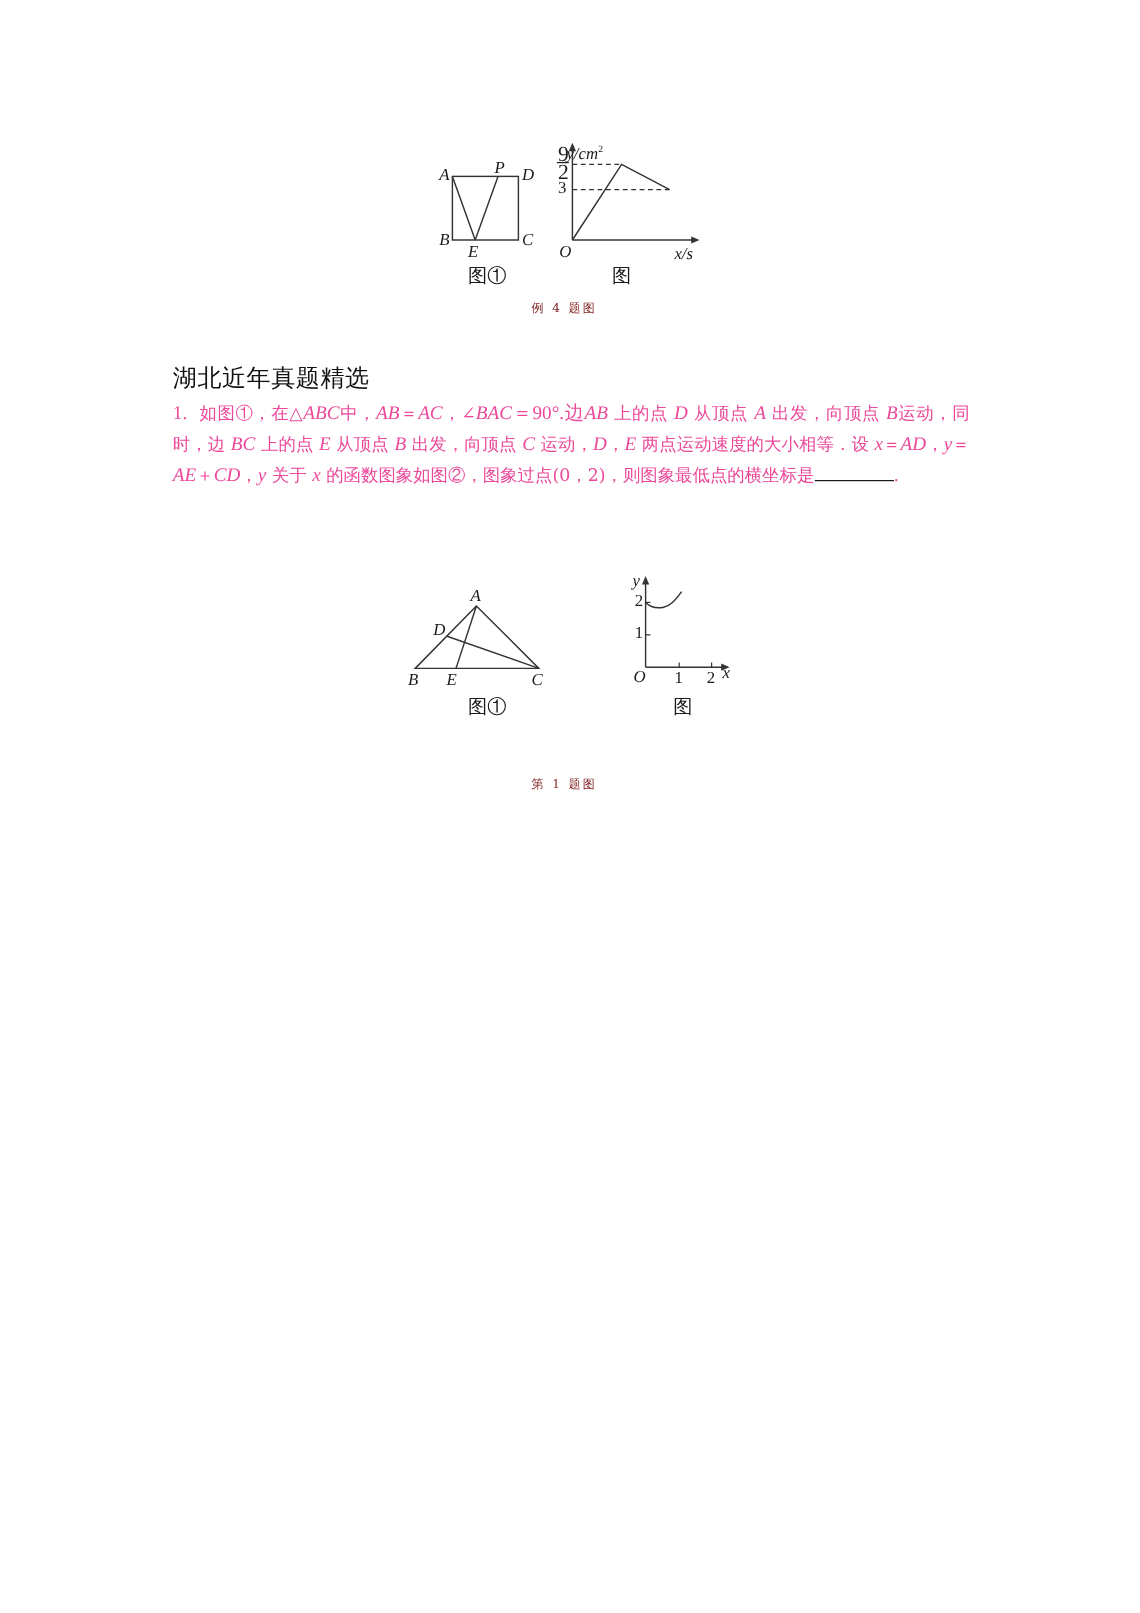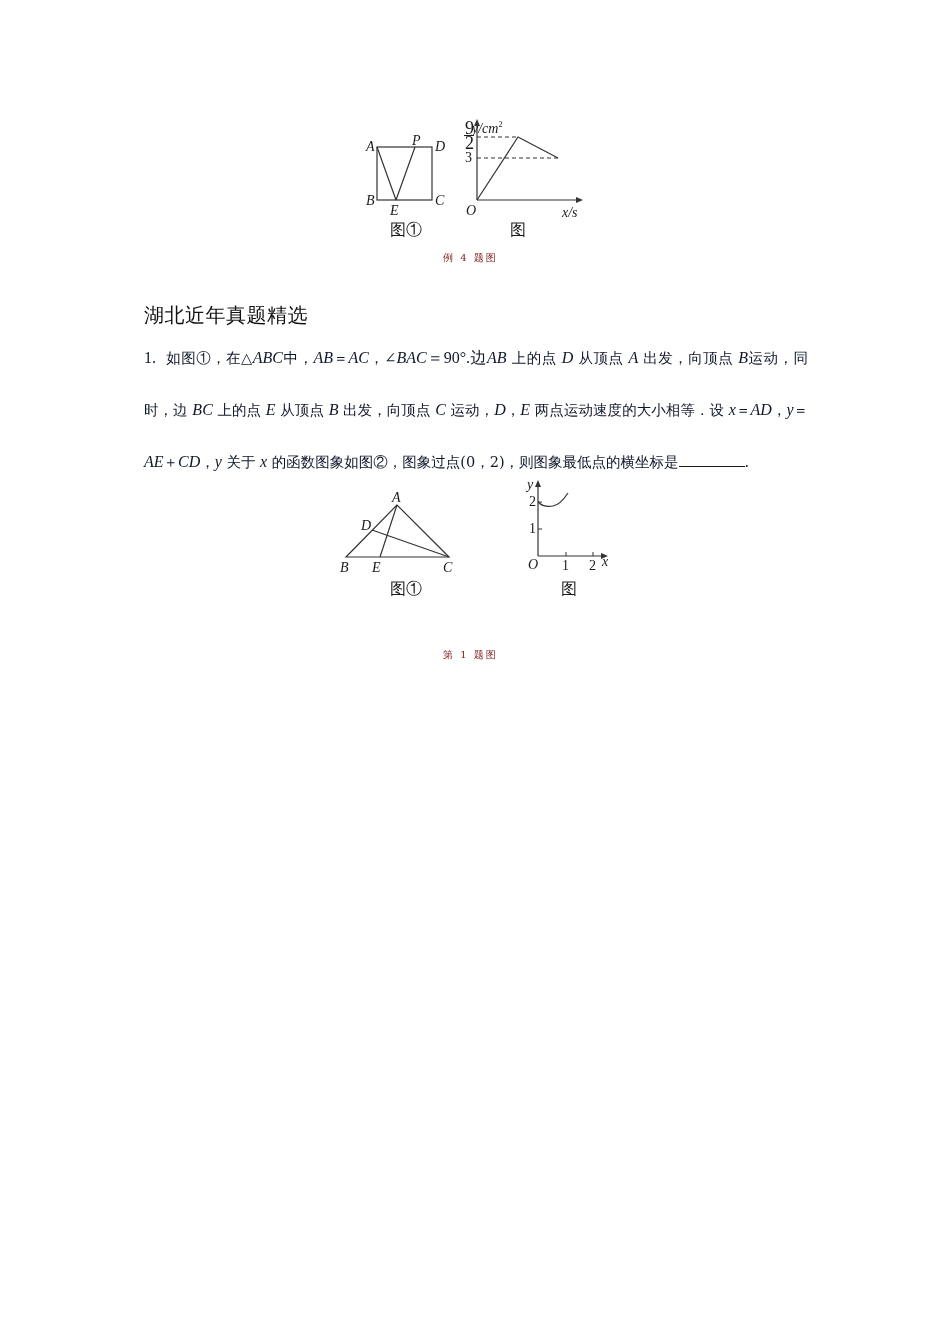--- a/index.html
+++ b/index.html
@@ -70,22 +70,22 @@
       letter-spacing: 0.5px;
       margin-top: 28px;
     }
     .problem {
       position: absolute;
       left: 144px;
       top: 332px;
       width: 664px;
       font-family: "DejaVu Serif", "Liberation Serif", serif;
       font-size: 14.5px;
-      line-height: 51px;
-      color: #0f172a;
+      line-height: 26px;
+      color: #ec4899;
       text-align: justify;
       text-align-last: left;
     }
     .problem i {
       font-family: "Liberation Serif", "DejaVu Serif", serif;
       font-style: italic;
       font-size: 16px;
     }
     .problem .m {
       font-family: "Liberation Serif", "DejaVu Serif", serif;

